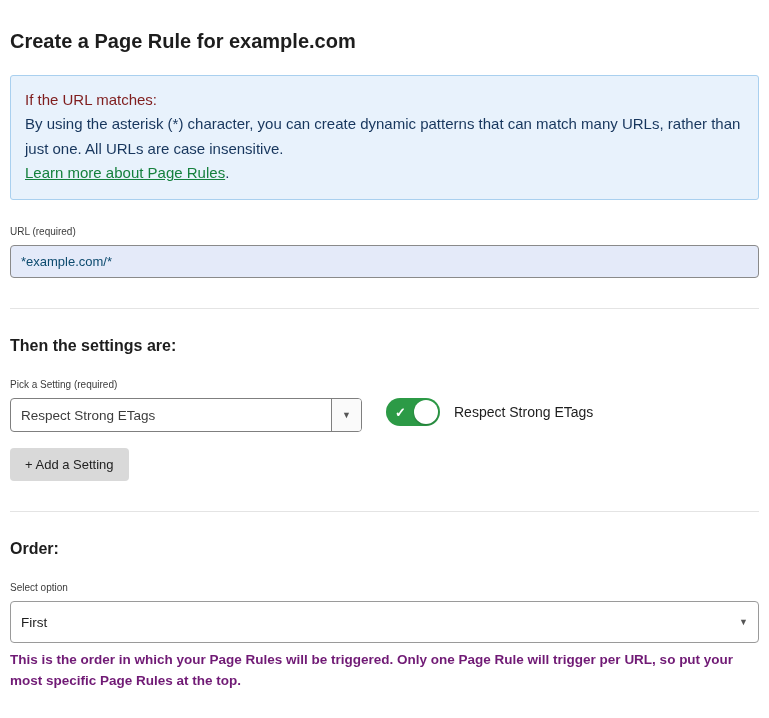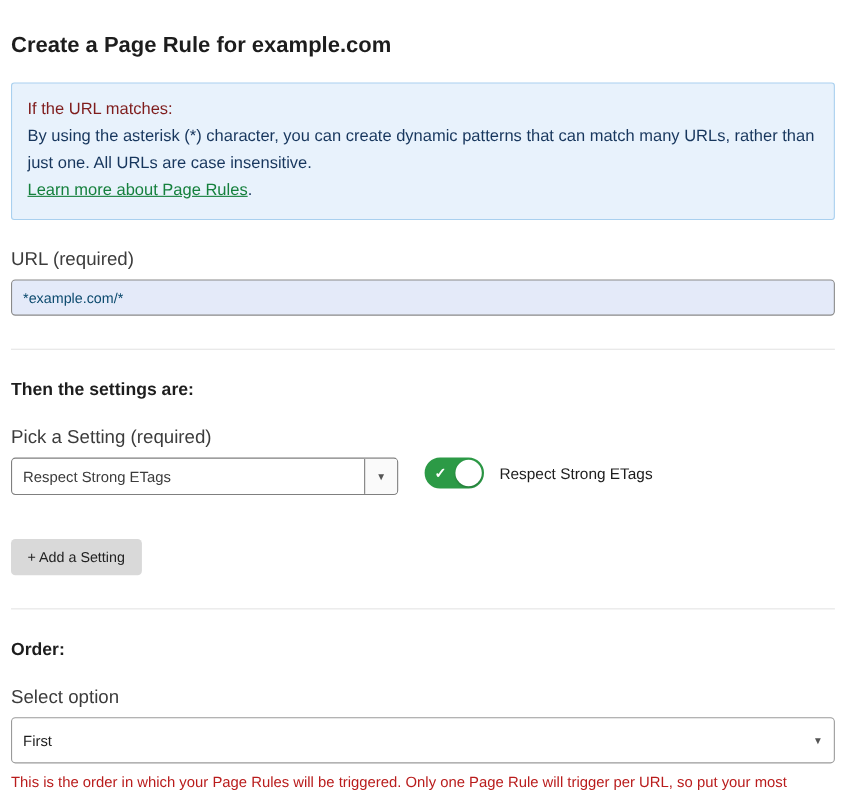--- a/index.html
+++ b/index.html
@@ -36,21 +36,21 @@
   .info-link {
     color: #15803d;
     text-decoration: underline;
     cursor: pointer;
   }
   .info-link-suffix { color: #17365d; }
 
   
   .field-label {
     display: block;
-    font-size: 17px;
+    font-size: 10px;
     color: #3c3c3c;
     margin-bottom: 8px;
   }
 
   .url-group { margin-top: 26px; }
 
   .url-input {
     width: 100%;
     height: 33px;
     background: #e4eaf9;
@@ -159,21 +159,21 @@
     border: none;
     border-radius: 4px;
     padding: 9px 15px;
     cursor: pointer;
   }
   .btn.gray {
     background: #d9d9d9;
     color: #222;
   }
 
-  .add-setting { margin-top: 40px; }
+  .add-setting { margin-top: 16px; }
 
   
   .order-label-group { margin-top: 22px; }
   .select-full {
     display: flex;
     align-items: center;
     justify-content: space-between;
     width: 100%;
     height: 42px;
     border: 1px solid #9a9a9a;
@@ -181,22 +181,23 @@
     background: #ffffff;
     padding: 0 10px;
     font-size: 13.5px;
     color: #1d1d1d;
     cursor: pointer;
   }
   .help-text {
     margin-top: 7px;
     font-size: 13.5px;
     line-height: 1.55;
-    color: #b91c1c;
+    color: #701a75;
     max-width: 745px;
+    font-weight: bold;
   }
 </style>
 </head>
 <body>
 
 <div class="page">
 
   <h1 class="page-title">Create a Page Rule for example.com</h1>
 
   <div class="info-box">

